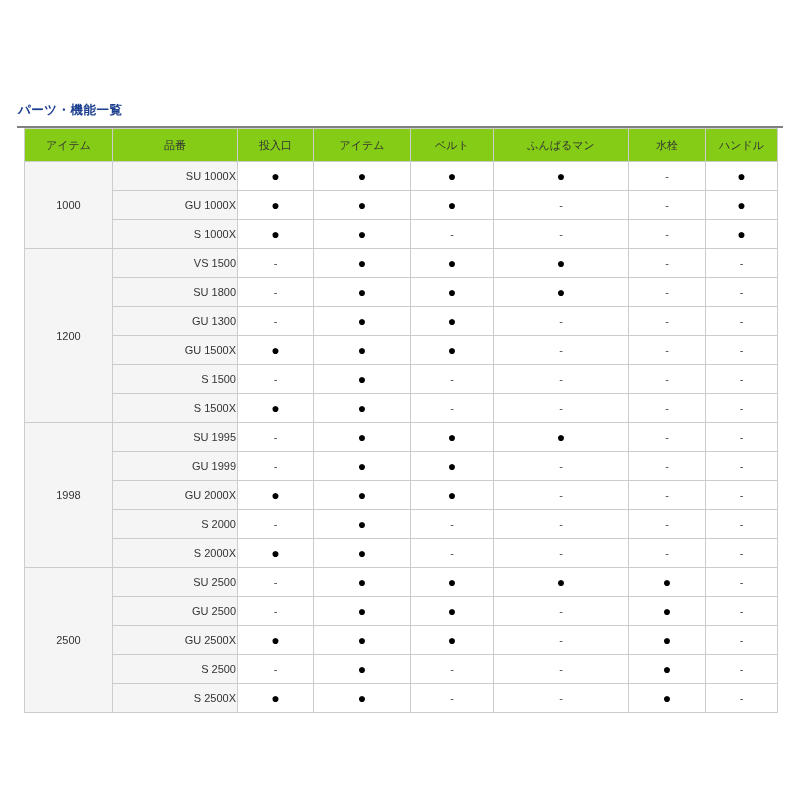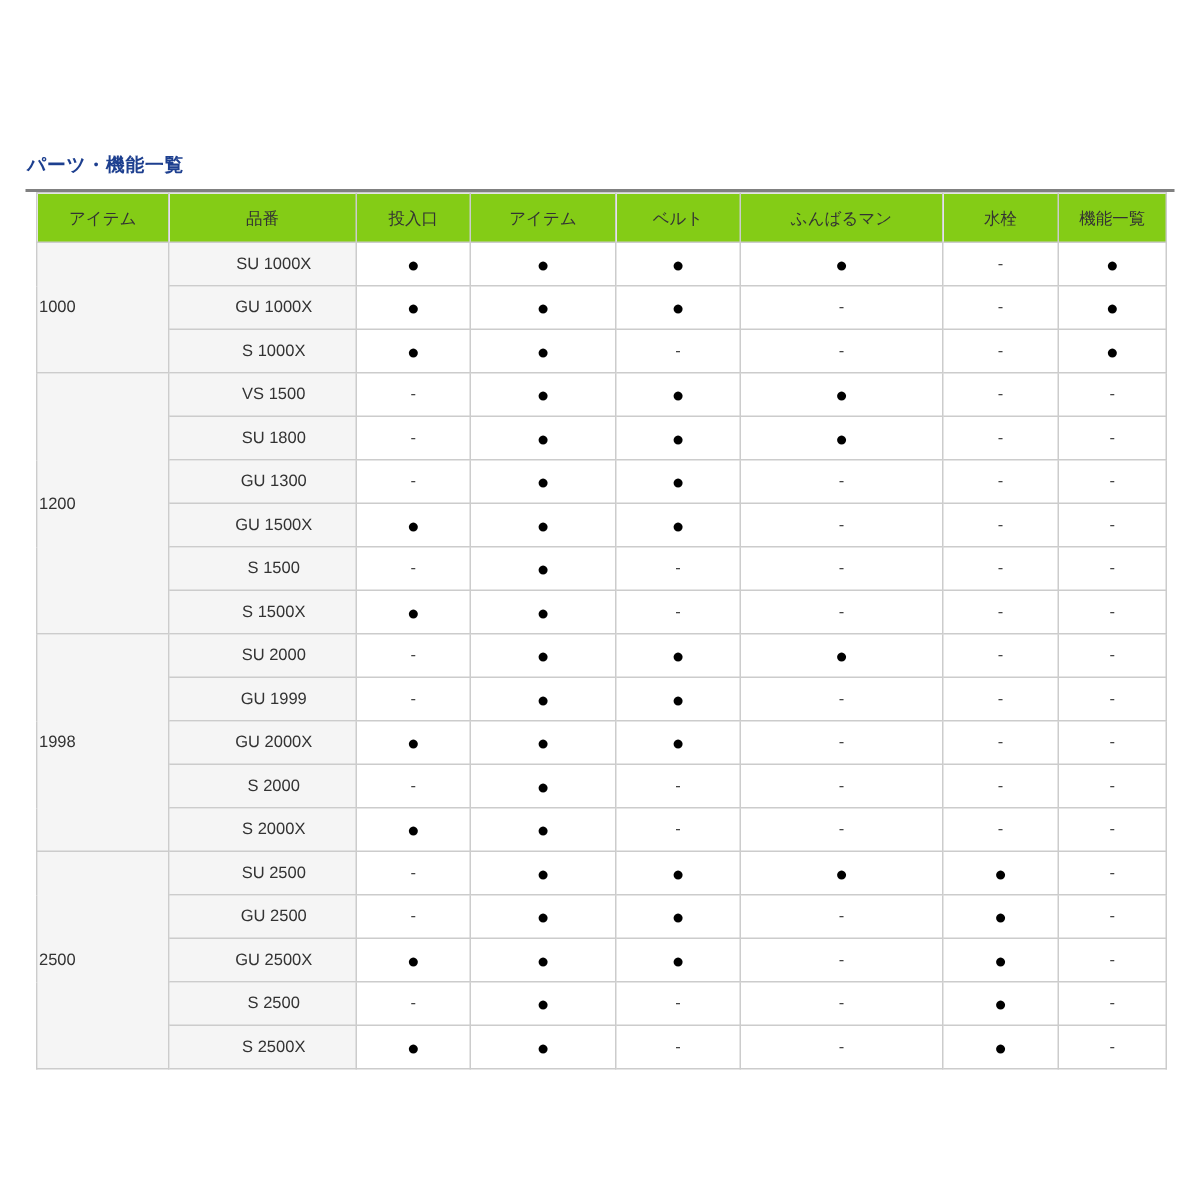--- a/index.html
+++ b/index.html
@@ -16,22 +16,22 @@
     font-size: 11px; color: #333333;
   }
   .parts-table th, .parts-table td {
     border: 1px solid #cccccc; font-weight: normal;
     vertical-align: middle; overflow: hidden; white-space: nowrap;
   }
   .parts-table thead th {
     background: #84cc16; height: 30px; text-align: center;
     color: #333333; font-size: 11px;
   }
-  .group-cell { background: #f5f5f5; }
-  .model-cell { background: #f5f5f5; text-align: center; padding-left: 16px; height: 26px; }
+  .group-cell { background: #f5f5f5; text-align: center; }
+  .model-cell { background: #f5f5f5; text-align: right; padding-left: 16px; height: 26px; }
   .mark-cell { background: #ffffff; text-align: center; height: 26px; }
   .mark-cell.dot { font-size: 14px; color: #000000; line-height: 1; }
   .mark-cell.dash { font-size: 11px; color: #444444; }
 </style>
 </head>
 <body>
 
 <div class="page">
   <h2 class="title">パーツ・機能一覧</h2>
   <div class="rule"></div>
@@ -48,21 +48,21 @@
     </colgroup>
     <thead>
       <tr id="header-row">
           <th>アイテム</th>
           <th>品番</th>
           <th>投入口</th>
           <th>アイテム</th>
           <th>ベルト</th>
           <th>ふんばるマン</th>
           <th>水栓</th>
-          <th>機能一覧</th>
+          <th>ハンドル</th>
         </tr>
     </thead>
     <tbody id="table-body">
         <tr>
           <td rowspan="3" class="group-cell">1000</td>
           <td class="model-cell">SU 1000X</td>
           <td class="mark-cell dot">●</td>
           <td class="mark-cell dot">●</td>
           <td class="mark-cell dot">●</td>
           <td class="mark-cell dot">●</td>
@@ -137,21 +137,21 @@
           <td class="model-cell">S 1500X</td>
           <td class="mark-cell dot">●</td>
           <td class="mark-cell dot">●</td>
           <td class="mark-cell dash">-</td>
           <td class="mark-cell dash">-</td>
           <td class="mark-cell dash">-</td>
           <td class="mark-cell dash">-</td>
         </tr>
         <tr>
           <td rowspan="5" class="group-cell">1998</td>
-          <td class="model-cell">SU 2000</td>
+          <td class="model-cell">SU 1995</td>
           <td class="mark-cell dash">-</td>
           <td class="mark-cell dot">●</td>
           <td class="mark-cell dot">●</td>
           <td class="mark-cell dot">●</td>
           <td class="mark-cell dash">-</td>
           <td class="mark-cell dash">-</td>
         </tr>
         <tr>
           <td class="model-cell">GU 1999</td>
           <td class="mark-cell dash">-</td>

